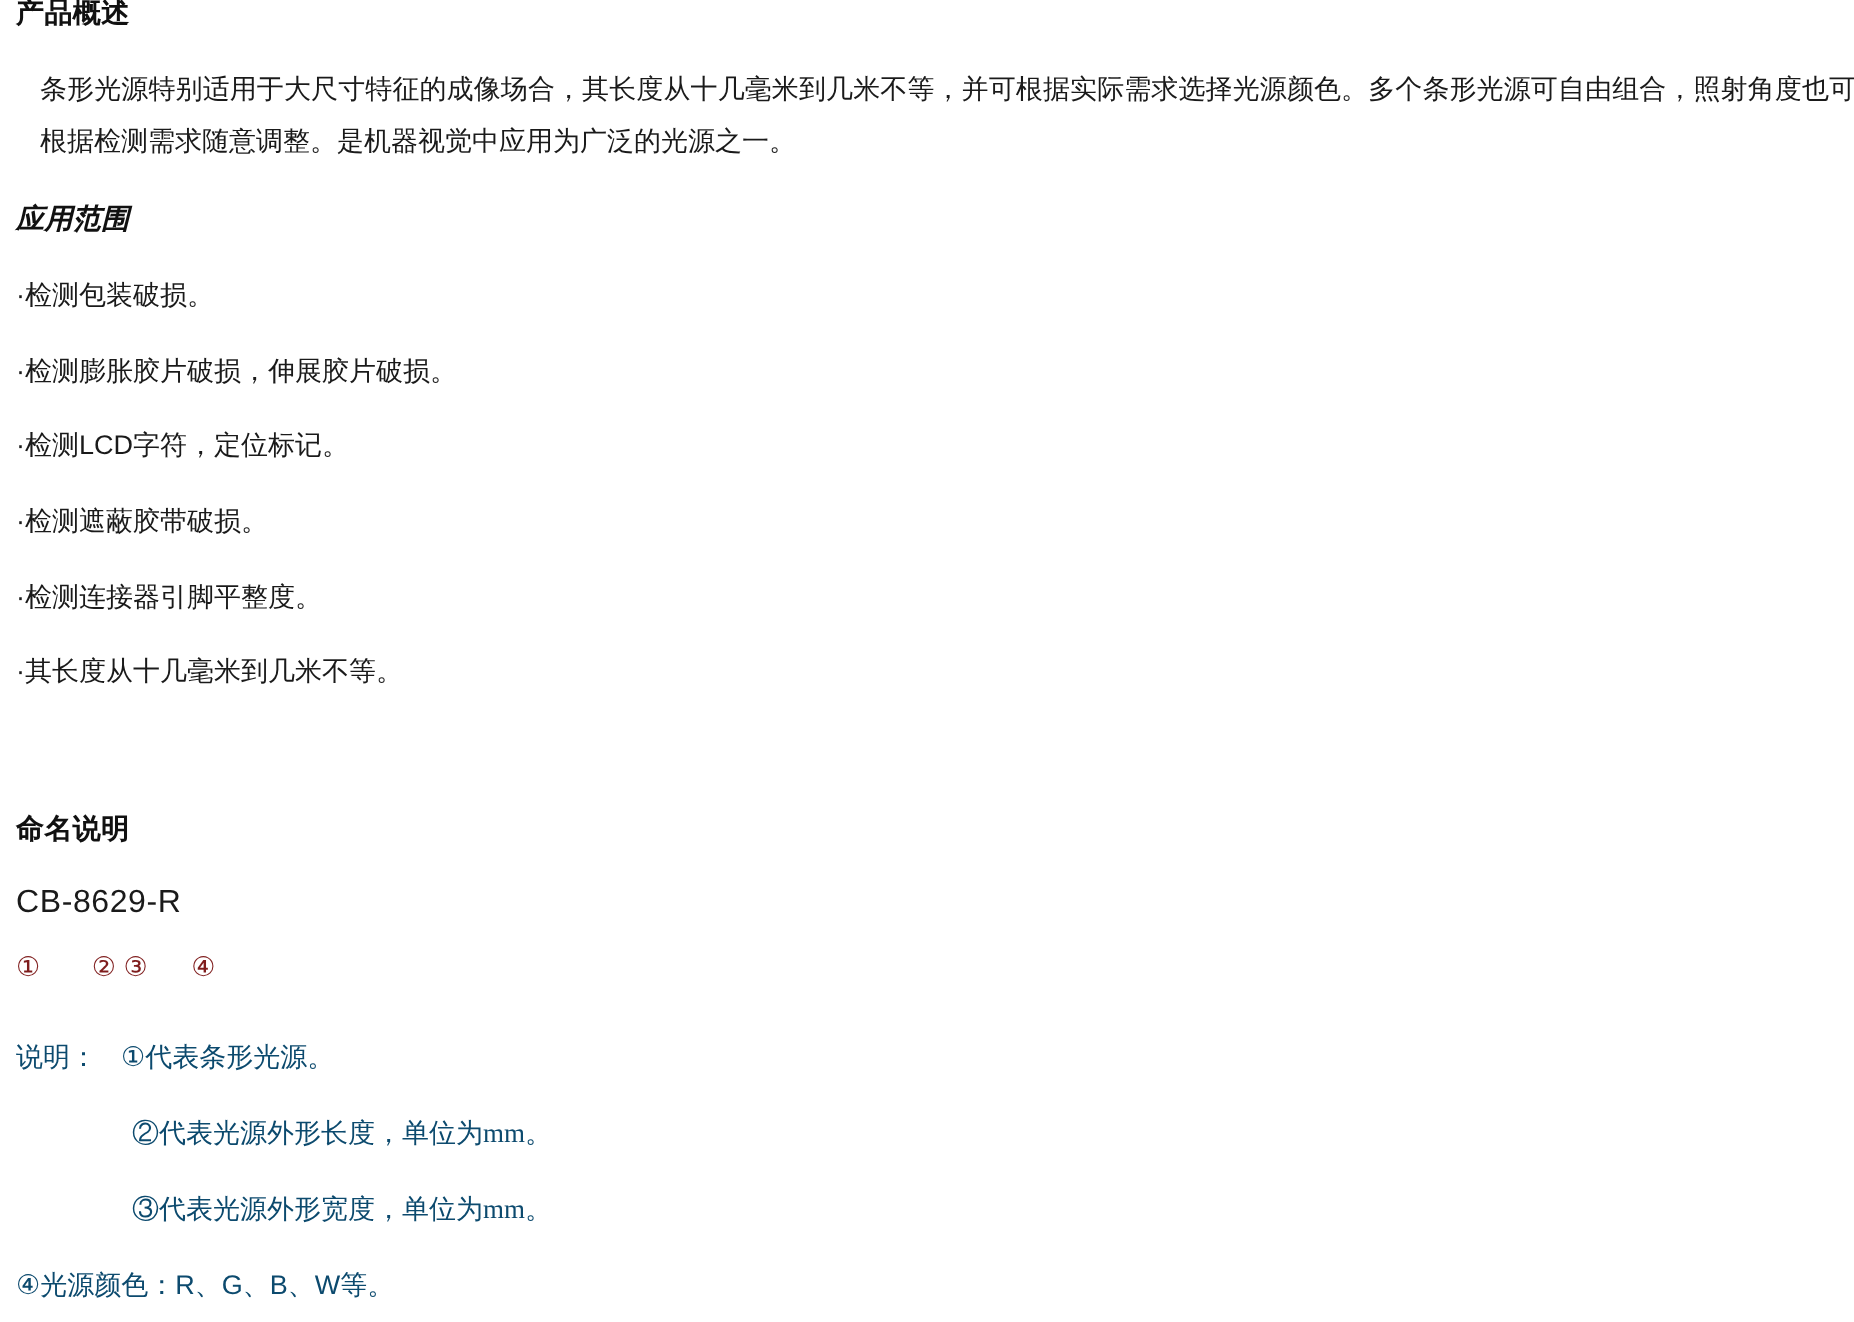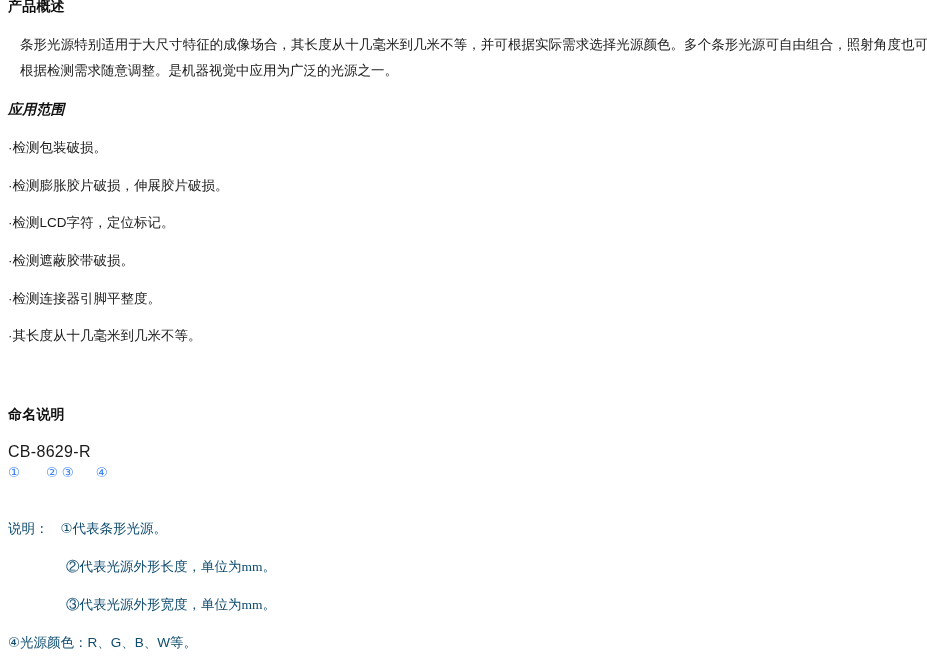--- a/index.html
+++ b/index.html
@@ -69,24 +69,24 @@
   .model-code {
     position: absolute;
     top: 443px;
     left: 8px;
     font-size: 16px;
     color: #1a1a1a;
     letter-spacing: 0.3px;
   }
   .circle-row {
     position: absolute;
-    top: 464px;
+    top: 476px;
     left: 8px;
     font-size: 13.5px;
-    color: #3b82f6;
+    color: #7f1d1d;
   }
   .circle-row span {
     display: inline-block;
   }
   .cg1 { margin-right: 22px; }
   .cg2 { margin-right: 0px; }
   .cg3 { margin-right: 18px; }
   .legend {
     position: absolute;
     top: 519px;

